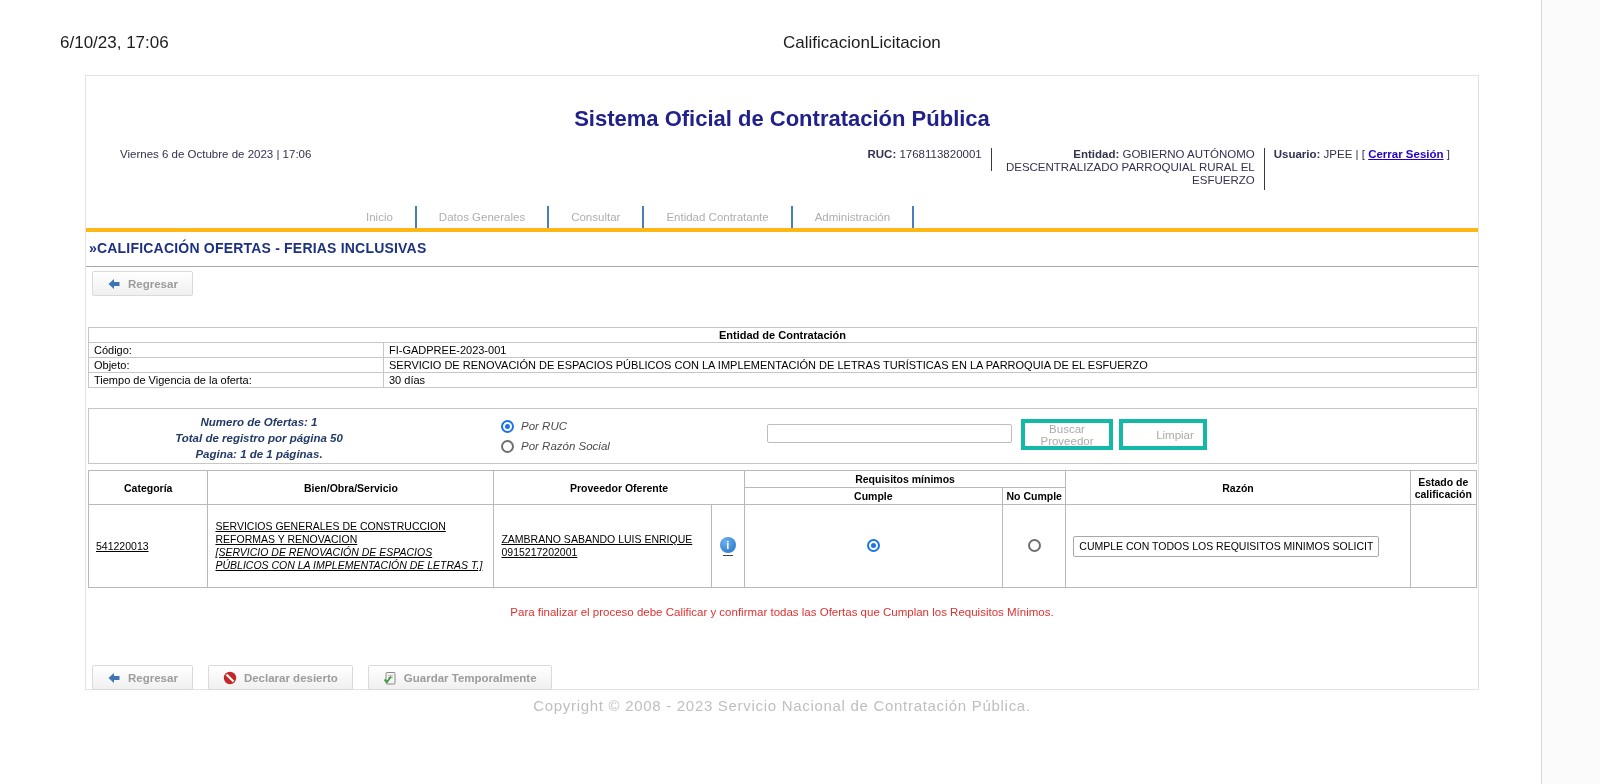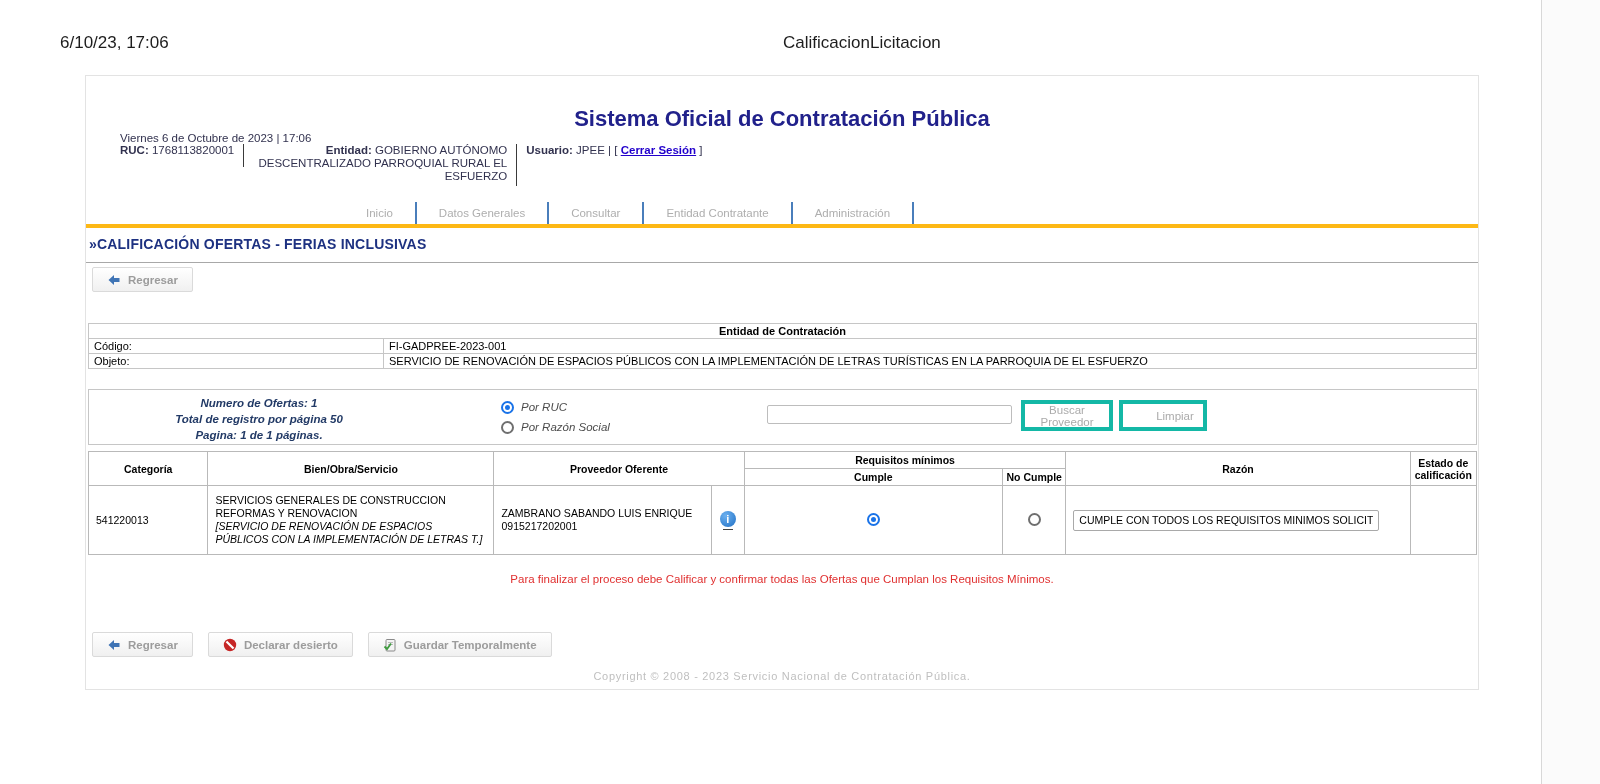--- a/index.html
+++ b/index.html
@@ -22,21 +22,21 @@
 
   
   .frame { position: absolute; left: 85px; top: 75px; width: 1394px; height: 615px;
            border: 1px solid #e3e3e3; background: #fff; }
 
   .app-title { text-align: center; padding-top: 30px; font-size: 22px; font-weight: bold;
                color: #21218b; height: 54px; }
 
   
   .hdr { display: flex; justify-content: space-between; align-items: flex-start;
-         margin: 2px 28px 0 34px; font-size: 11.5px; color: #32324f; flex-direction: column; }
+         margin: 18px 28px 0 34px; font-size: 11.5px; color: #32324f; }
   .hdr-right { display: flex; align-items: flex-start; gap: 9px; }
   .hdr b { font-weight: bold; }
   .vbar-sm { width: 1px; height: 23px; background: #3a3a3a; }
   .vbar-lg { width: 1px; height: 42px; background: #3a3a3a; }
   .entity-block { width: 254px; text-align: right; line-height: 13px; }
   .user-group { white-space: nowrap; }
   .logout-link { color: #2200cc; font-weight: bold; text-decoration: underline; cursor: pointer; }
 
   
   .tabs { display: flex; align-items: stretch; height: 22px; margin: 16px 0 0 258px; }
@@ -80,35 +80,35 @@
   .hard-btn { position: absolute; top: 10px; height: 31px; border: 4px solid #14b8a6;
               background: #fff; color: #ababab; font-size: 11.5px; cursor: pointer;
               font-family: "Liberation Sans", sans-serif; }
   .hard-btn.buscar { left: 932px; width: 92px; }
   .hard-btn.limpiar { left: 1030px; width: 88px; padding-left: 24px; }
 
   
   .offers-table { margin: 6px 0 0 2px; width: 1389px; font-size: 10.5px; }
   .offers-table th, .offers-table td { border: 1px solid #b9b9b9; }
   .offers-table th { font-weight: bold; text-align: center; height: 17px; padding: 1px 3px; }
-  .offers-table td { height: 69px; vertical-align: middle; }
+  .offers-table td { height: 83px; vertical-align: middle; text-decoration: underline; }
   .cell-pad { padding: 3px 7px; line-height: 13px; }
   .bien-italic { font-style: italic; }
   .center-cell { text-align: center; }
   .info-icon { display: inline-block; width: 16px; height: 16px; border-radius: 50%;
                background: radial-gradient(circle at 35% 30%, #6db1f0, #1f6fc4);
                color: #fff; font-size: 11px; font-weight: bold; line-height: 16px;
                text-align: center; cursor: pointer; }
   .info-underline { width: 10px; height: 1px; background: #444; margin: 2px auto 0; }
   .razon-input { width: 306px; height: 21px; border: 1px solid #a9a9a9; border-radius: 2px;
                  font-size: 10.5px; padding: 0 5px; font-family: "Liberation Sans", sans-serif; }
 
   .warning { margin-top: 18px; text-align: center; font-size: 11.5px; color: #e03030; }
 
-  .footer { margin-top: 13px; text-align: center; font-size: 11px; color: #bfbfbf;
+  .footer { margin-top: 7px; text-align: center; font-size: 15px; color: #bfbfbf;
             letter-spacing: .7px; }
 
   .icon-svg { display: inline-block; vertical-align: middle; }
 </style>
 </head>
 <body>
 
 <div class="print-datetime">6/10/23, 17:06</div>
 <div class="print-title">CalificacionLicitacion</div>
 
@@ -173,20 +173,24 @@
       <td colspan="2" class="proc-caption">Entidad de Contratación</td>
     </tr>
     <tr>
       <td class="proc-label">Código:</td>
       <td>FI-GADPREE-2023-001</td>
     </tr>
     <tr>
       <td class="proc-label">Objeto:</td>
       <td>SERVICIO DE RENOVACIÓN DE ESPACIOS PÚBLICOS CON LA IMPLEMENTACIÓN DE LETRAS TURÍSTICAS EN LA PARROQUIA DE EL ESFUERZO</td>
     </tr>
+    <tr>
+      <td class="proc-label">Tiempo de Vigencia de la oferta:</td>
+      <td>30 días</td>
+    </tr>
   </tbody>
     </table>
 
   <div class="search-panel">
     <div class="offers-info">
       <div>Numero de Ofertas: 1</div>
       <div>Total de registro por página 50</div>
       <div>Pagina: 1 de 1 páginas.</div>
     </div>
     <div class="radio-group">

